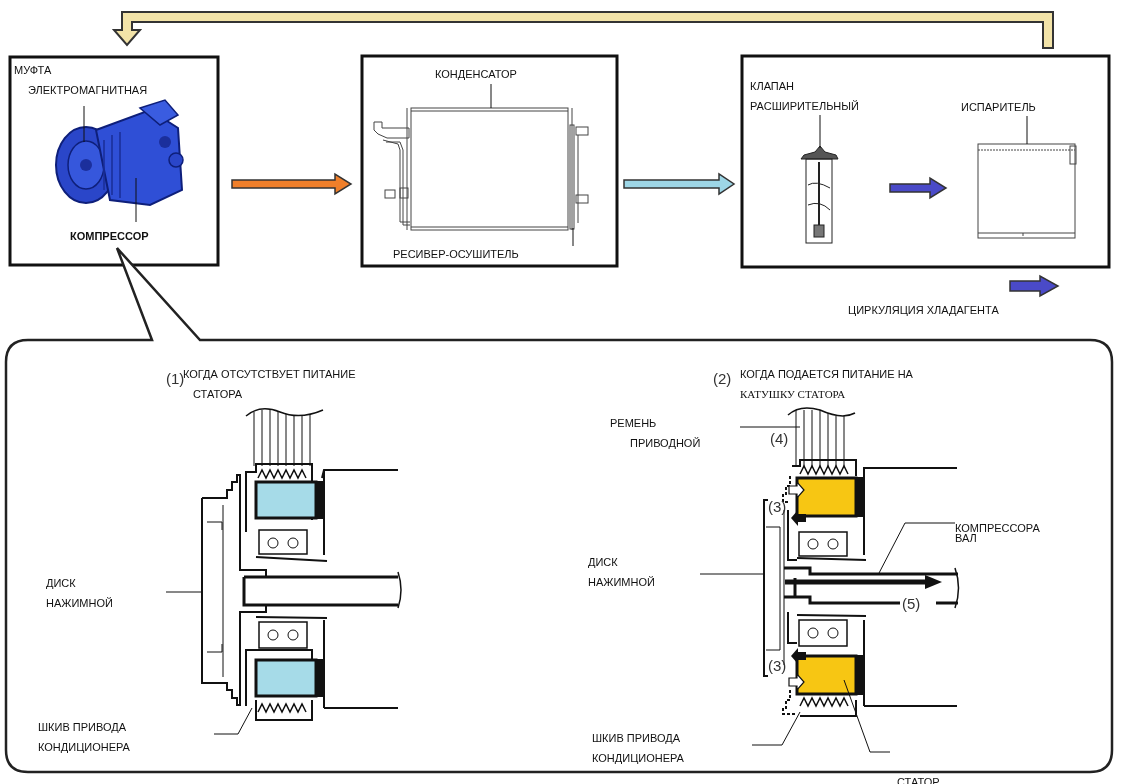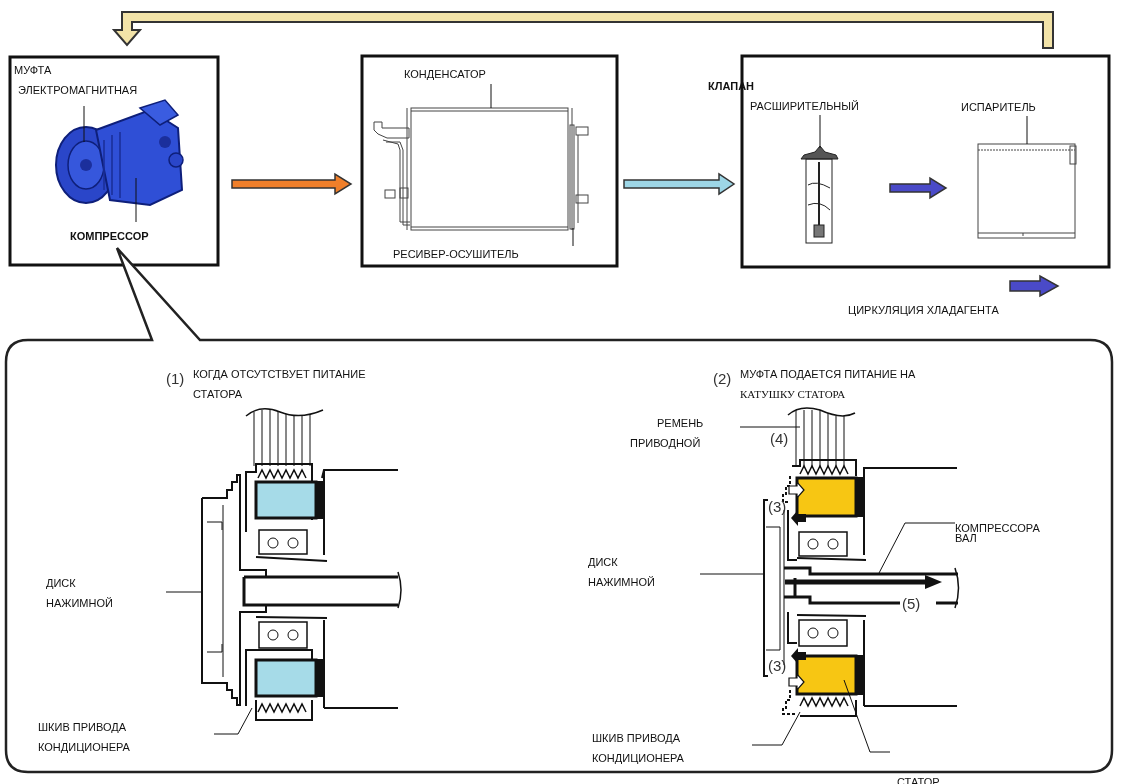--- a/index.html
+++ b/index.html
@@ -186,44 +186,44 @@
   <path d="M789 678 L797 678 L797 674 L804 682 L797 690 L797 686 L789 686 Z" fill="#fff" stroke="#111" stroke-width="1.2"></path>
 
   <line x1="740" y1="427" x2="800" y2="427" stroke="#111" stroke-width="1"></line>
   <line x1="700" y1="574" x2="764" y2="574" stroke="#111" stroke-width="1"></line>
   <path d="M878 575 L905 523 L955 523" fill="none" stroke="#111" stroke-width="1"></path>
   <path d="M752 745 L782 745 L800 712" fill="none" stroke="#111" stroke-width="1"></path>
   <path d="M844 680 L870 752 L890 752" fill="none" stroke="#111" stroke-width="1"></path>
 </svg>
 
 <div class="lbl" style="left:14px;top:60px;">МУФТА</div>
-<div class="lbl" style="left:18px;top:80px;">ЭЛЕКТРОМАГНИТНАЯ</div>
+<div class="lbl" style="left:28px;top:80px;">ЭЛЕКТРОМАГНИТНАЯ</div>
 <div class="lbl" style="left:70px;top:226px;font-weight:bold;">КОМПРЕССОР</div>
 
-<div class="lbl" style="left:404px;top:64px;">КОНДЕНСАТОР</div>
+<div class="lbl" style="left:435px;top:64px;">КОНДЕНСАТОР</div>
 <div class="lbl" style="left:393px;top:244px;">РЕСИВЕР-ОСУШИТЕЛЬ</div>
 
-<div class="lbl" style="left:708px;top:76px;font-weight:bold;">КЛАПАН</div>
+<div class="lbl" style="left:750px;top:76px;">КЛАПАН</div>
 <div class="lbl" style="left:750px;top:96px;">РАСШИРИТЕЛЬНЫЙ</div>
 <div class="lbl" style="left:961px;top:97px;">ИСПАРИТЕЛЬ</div>
 
 <div class="lbl" style="left:848px;top:300px;text-align:right;">ЦИРКУЛЯЦИЯ ХЛАДАГЕНТА</div>
 
 <div class="num" style="left:166px;top:370px;">(1)</div>
-<div class="lbl" style="left:193px;top:364px;">КОГДА ОТСУТСТВУЕТ ПИТАНИЕ</div>
+<div class="lbl" style="left:183px;top:364px;">КОГДА ОТСУТСТВУЕТ ПИТАНИЕ</div>
 <div class="lbl" style="left:193px;top:384px;text-align:center;">СТАТОРА</div>
 <div class="lbl" style="left:46px;top:573px;">ДИСК</div>
 <div class="lbl" style="left:46px;top:593px;">НАЖИМНОЙ</div>
 <div class="lbl" style="left:38px;top:717px;">ШКИВ ПРИВОДА</div>
 <div class="lbl" style="left:38px;top:737px;">КОНДИЦИОНЕРА</div>
 
 <div class="num" style="left:713px;top:370px;">(2)</div>
-<div class="lbl" style="left:740px;top:364px;">МУФТА ПОДАЕТСЯ ПИТАНИЕ НА</div>
+<div class="lbl" style="left:740px;top:364px;">КОГДА ПОДАЕТСЯ ПИТАНИЕ НА</div>
 <div class="lbl" style="left:740px;top:384px;font-family:Liberation Serif, serif;">КАТУШКУ СТАТОРА</div>
-<div class="lbl" style="left:657px;top:413px;">РЕМЕНЬ</div>
+<div class="lbl" style="left:610px;top:413px;">РЕМЕНЬ</div>
 <div class="lbl" style="left:630px;top:433px;">ПРИВОДНОЙ</div>
 <div class="num" style="left:770px;top:430px;">(4)</div>
 <div class="lbl" style="left:955px;top:528px;">ВАЛ</div>
 <div class="lbl" style="left:955px;top:518px;">КОМПРЕССОРА</div>
 <div class="num" style="left:902px;top:595px;">(5)</div>
 <div class="num" style="left:768px;top:498px;">(3)</div>
 <div class="num" style="left:768px;top:657px;">(3)</div>
 <div class="lbl" style="left:588px;top:552px;">ДИСК</div>
 <div class="lbl" style="left:588px;top:572px;">НАЖИМНОЙ</div>
 <div class="lbl" style="left:592px;top:728px;">ШКИВ ПРИВОДА</div>

